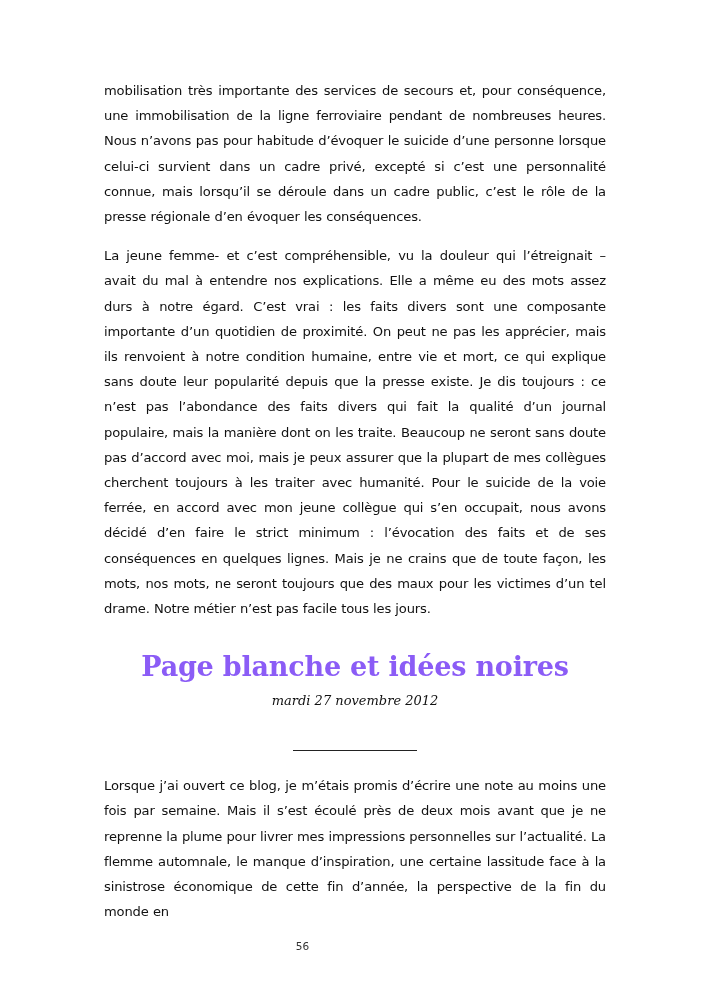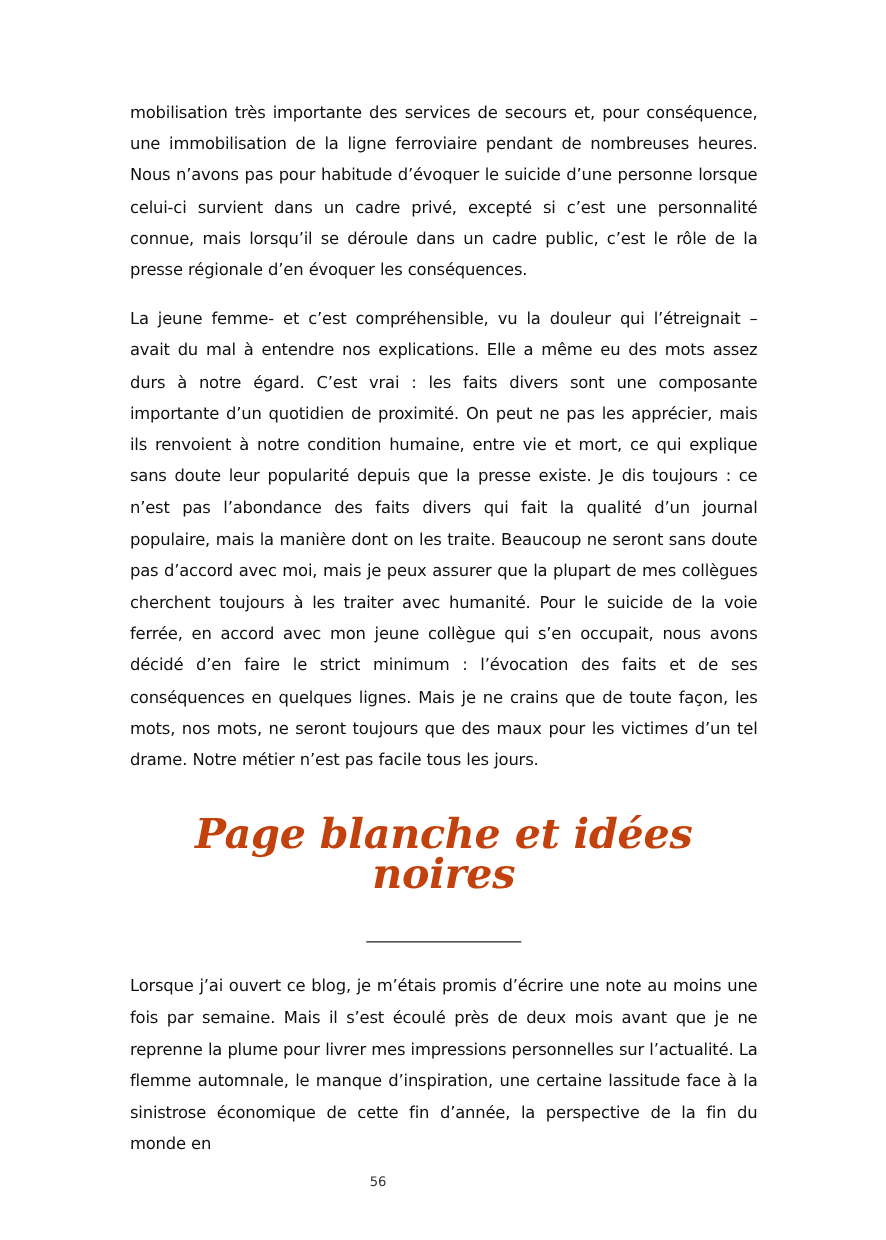--- a/index.html
+++ b/index.html
@@ -42,26 +42,25 @@
   p.body-par.tight {
     margin-bottom: 0;
   }
   .chapter-block {
     margin-top: 30px;
     text-align: center;
   }
   h1.chapter-title {
     font-family: "DejaVu Serif", serif;
     font-weight: bold;
-    font-size: 33px;
+    font-size: 27px;
     line-height: 32px;
     margin: 0;
     letter-spacing: -0.2px;
-    color: #c2410c;
-    font-style: italic;
+    color: #8b5cf6;
   }
   .chapter-date {
     font-family: "DejaVu Serif", serif;
     font-style: italic;
     font-size: 13px;
     line-height: 20px;
     margin-top: 8px;
     color: #111111;
   }
   .rule-wrap {
@@ -91,20 +90,21 @@
 
 <div class="page">
 
   <div class="content">
 
     <p class="body-par">mobilisation très importante des services de secours et, pour conséquence, une immobilisation de la ligne ferroviaire pendant de nombreuses heures. Nous n’avons pas pour habitude d’évoquer le suicide d’une personne lorsque celui-ci survient dans un cadre privé, excepté si c’est une personnalité connue, mais lorsqu’il se déroule dans un cadre public, c’est le rôle de la presse régionale d’en évoquer les conséquences.</p>
     <p class="body-par">La jeune femme- et c’est compréhensible, vu la douleur qui l’étreignait – avait du mal à entendre nos explications. Elle a même eu des mots assez durs à notre égard. C’est vrai : les faits divers sont une composante importante d’un quotidien de proximité. On peut ne pas les apprécier, mais ils renvoient à notre condition humaine, entre vie et mort, ce qui explique sans doute leur popularité depuis que la presse existe. Je dis toujours : ce n’est pas l’abondance des faits divers qui fait la qualité d’un journal populaire, mais la manière dont on les traite. Beaucoup ne seront sans doute pas d’accord avec moi, mais je peux assurer que la plupart de mes collègues cherchent toujours à les traiter avec humanité. Pour le suicide de la voie ferrée, en accord avec mon jeune collègue qui s’en occupait, nous avons décidé d’en faire le strict minimum : l’évocation des faits et de ses conséquences en quelques lignes. Mais je ne crains que de toute façon, les mots, nos mots, ne seront toujours que des maux pour les victimes d’un tel drame. Notre métier n’est pas facile tous les jours.</p>
 
     <div class="chapter-block">
       <h1 class="chapter-title">Page blanche et idées noires</h1>
+      <div class="chapter-date">mardi 27 novembre 2012</div>
     </div>
 
     <div class="rule-wrap">
       <span class="rule"></span>
     </div>
 
     <p class="body-par tight">Lorsque j’ai ouvert ce blog, je m’étais promis d’écrire une note au moins une fois par semaine. Mais il s’est écoulé près de deux mois avant que je ne reprenne la plume pour livrer mes impressions personnelles sur l’actualité. La flemme automnale, le manque d’inspiration, une certaine lassitude face à la sinistrose économique de cette fin d’année, la perspective de la fin du monde en</p>
 
   </div>
 

